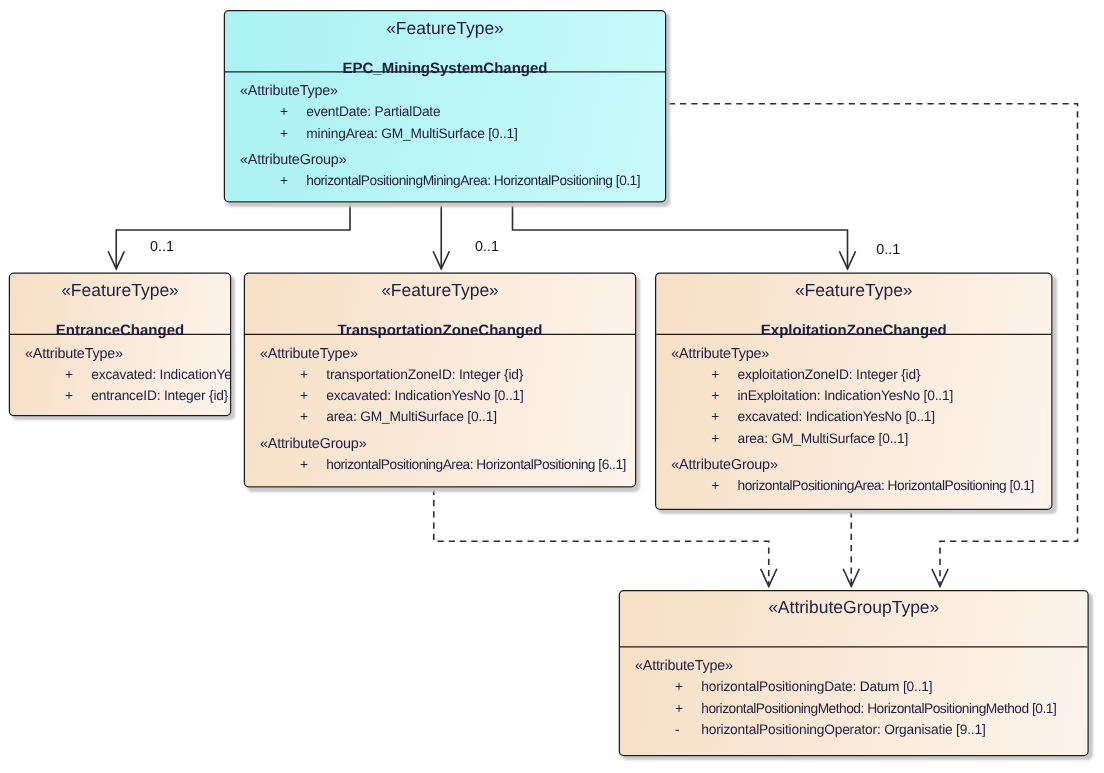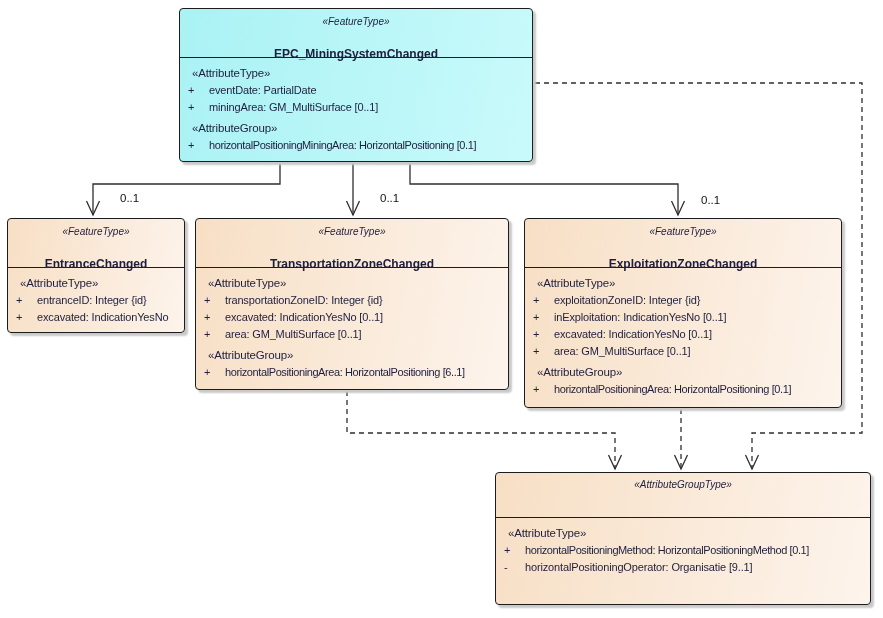--- a/index.html
+++ b/index.html
@@ -21,24 +21,24 @@
     position:absolute;box-sizing:border-box;
     border:1.6px solid var(--border);border-radius:4px;
     box-shadow:3px 3px 2px var(--shadow);
   }
   .uml-class.cyan{background:linear-gradient(100deg,var(--cyan_a),var(--cyan_b));}
   .uml-class.peach{background:linear-gradient(100deg,var(--peach_a),var(--peach_b));}
   .hdr{
     box-sizing:border-box;border-bottom:1.6px solid var(--border);
     text-align:center;padding-top:6px;
   }
-  .hdr .stereo{font-size:10px;line-height:14px;font-style:italic;}
+  .hdr .stereo{font-size:14px;line-height:14px;}
   .hdr .cname{font-size:12px;line-height:15px;font-weight:bold;margin-top:18px;}
   .cbody{padding-top:7px;}
-  .row{height:17px;line-height:17px;white-space:nowrap;font-size:11px;letter-spacing:-0.15px;overflow:hidden;}
+  .row{height:17px;line-height:17px;white-space:nowrap;font-size:11px;letter-spacing:-0.15px;overflow:hidden;padding-left:36px;}
   .row.s{padding-left:12px;font-size:11.5px;}
   .row.gap{margin-top:4px;}
   .row .vis{display:inline-block;box-sizing:border-box;width:29px;padding-left:8px;}
   .row.tight .atxt{letter-spacing:-0.4px;}
   .mult{position:absolute;font-size:11.5px;color:#101018;line-height:13px;margin-left:14px;}
 </style>
 </head>
 <body>
 
 <div class="canvas">
@@ -84,22 +84,22 @@
     </div>
   </div>
 
   <div class="uml-class peach" style="left:7px;top:218px;width:178px;height:115px">
     <div class="hdr" style="height:49px">
       <div class="stereo">«FeatureType»</div>
       <div class="cname">EntranceChanged</div>
     </div>
     <div class="cbody">
       <div class="row s">«AttributeType»</div>
+      <div class="row a"><span class="vis">+</span><span class="atxt">excavated: IndicationYesNo</span></div>
       <div class="row a"><span class="vis">+</span><span class="atxt">entranceID: Integer {id}</span></div>
-      <div class="row a"><span class="vis">+</span><span class="atxt">excavated: IndicationYesNo</span></div>
     </div>
   </div>
 
   <div class="uml-class peach" style="left:195px;top:218px;width:314px;height:172px">
     <div class="hdr" style="height:49px">
       <div class="stereo">«FeatureType»</div>
       <div class="cname">TransportationZoneChanged</div>
     </div>
     <div class="cbody">
       <div class="row s">«AttributeType»</div>
@@ -126,20 +126,21 @@
       <div class="row a tight"><span class="vis">+</span><span class="atxt">horizontalPositioningArea: HorizontalPositioning [0.1]</span></div>
     </div>
   </div>
 
   <div class="uml-class peach" style="left:495px;top:472px;width:376px;height:133px">
     <div class="hdr" style="height:45px;padding-top:5px">
       <div class="stereo">«AttributeGroupType»</div>
     </div>
     <div class="cbody">
       <div class="row s">«AttributeType»</div>
+      <div class="row a"><span class="vis">+</span><span class="atxt">horizontalPositioningDate: Datum [0..1]</span></div>
       <div class="row a tight"><span class="vis">+</span><span class="atxt">horizontalPositioningMethod: HorizontalPositioningMethod [0.1]</span></div>
       <div class="row a"><span class="vis">-</span><span class="atxt">horizontalPositioningOperator: Organisatie [9..1]</span></div>
     </div>
   </div>
 
   <div class="mult" style="left:106px;top:192px">0..1</div>
   <div class="mult" style="left:366px;top:192px">0..1</div>
   <div class="mult" style="left:687px;top:194px">0..1</div>
 
 </div>

